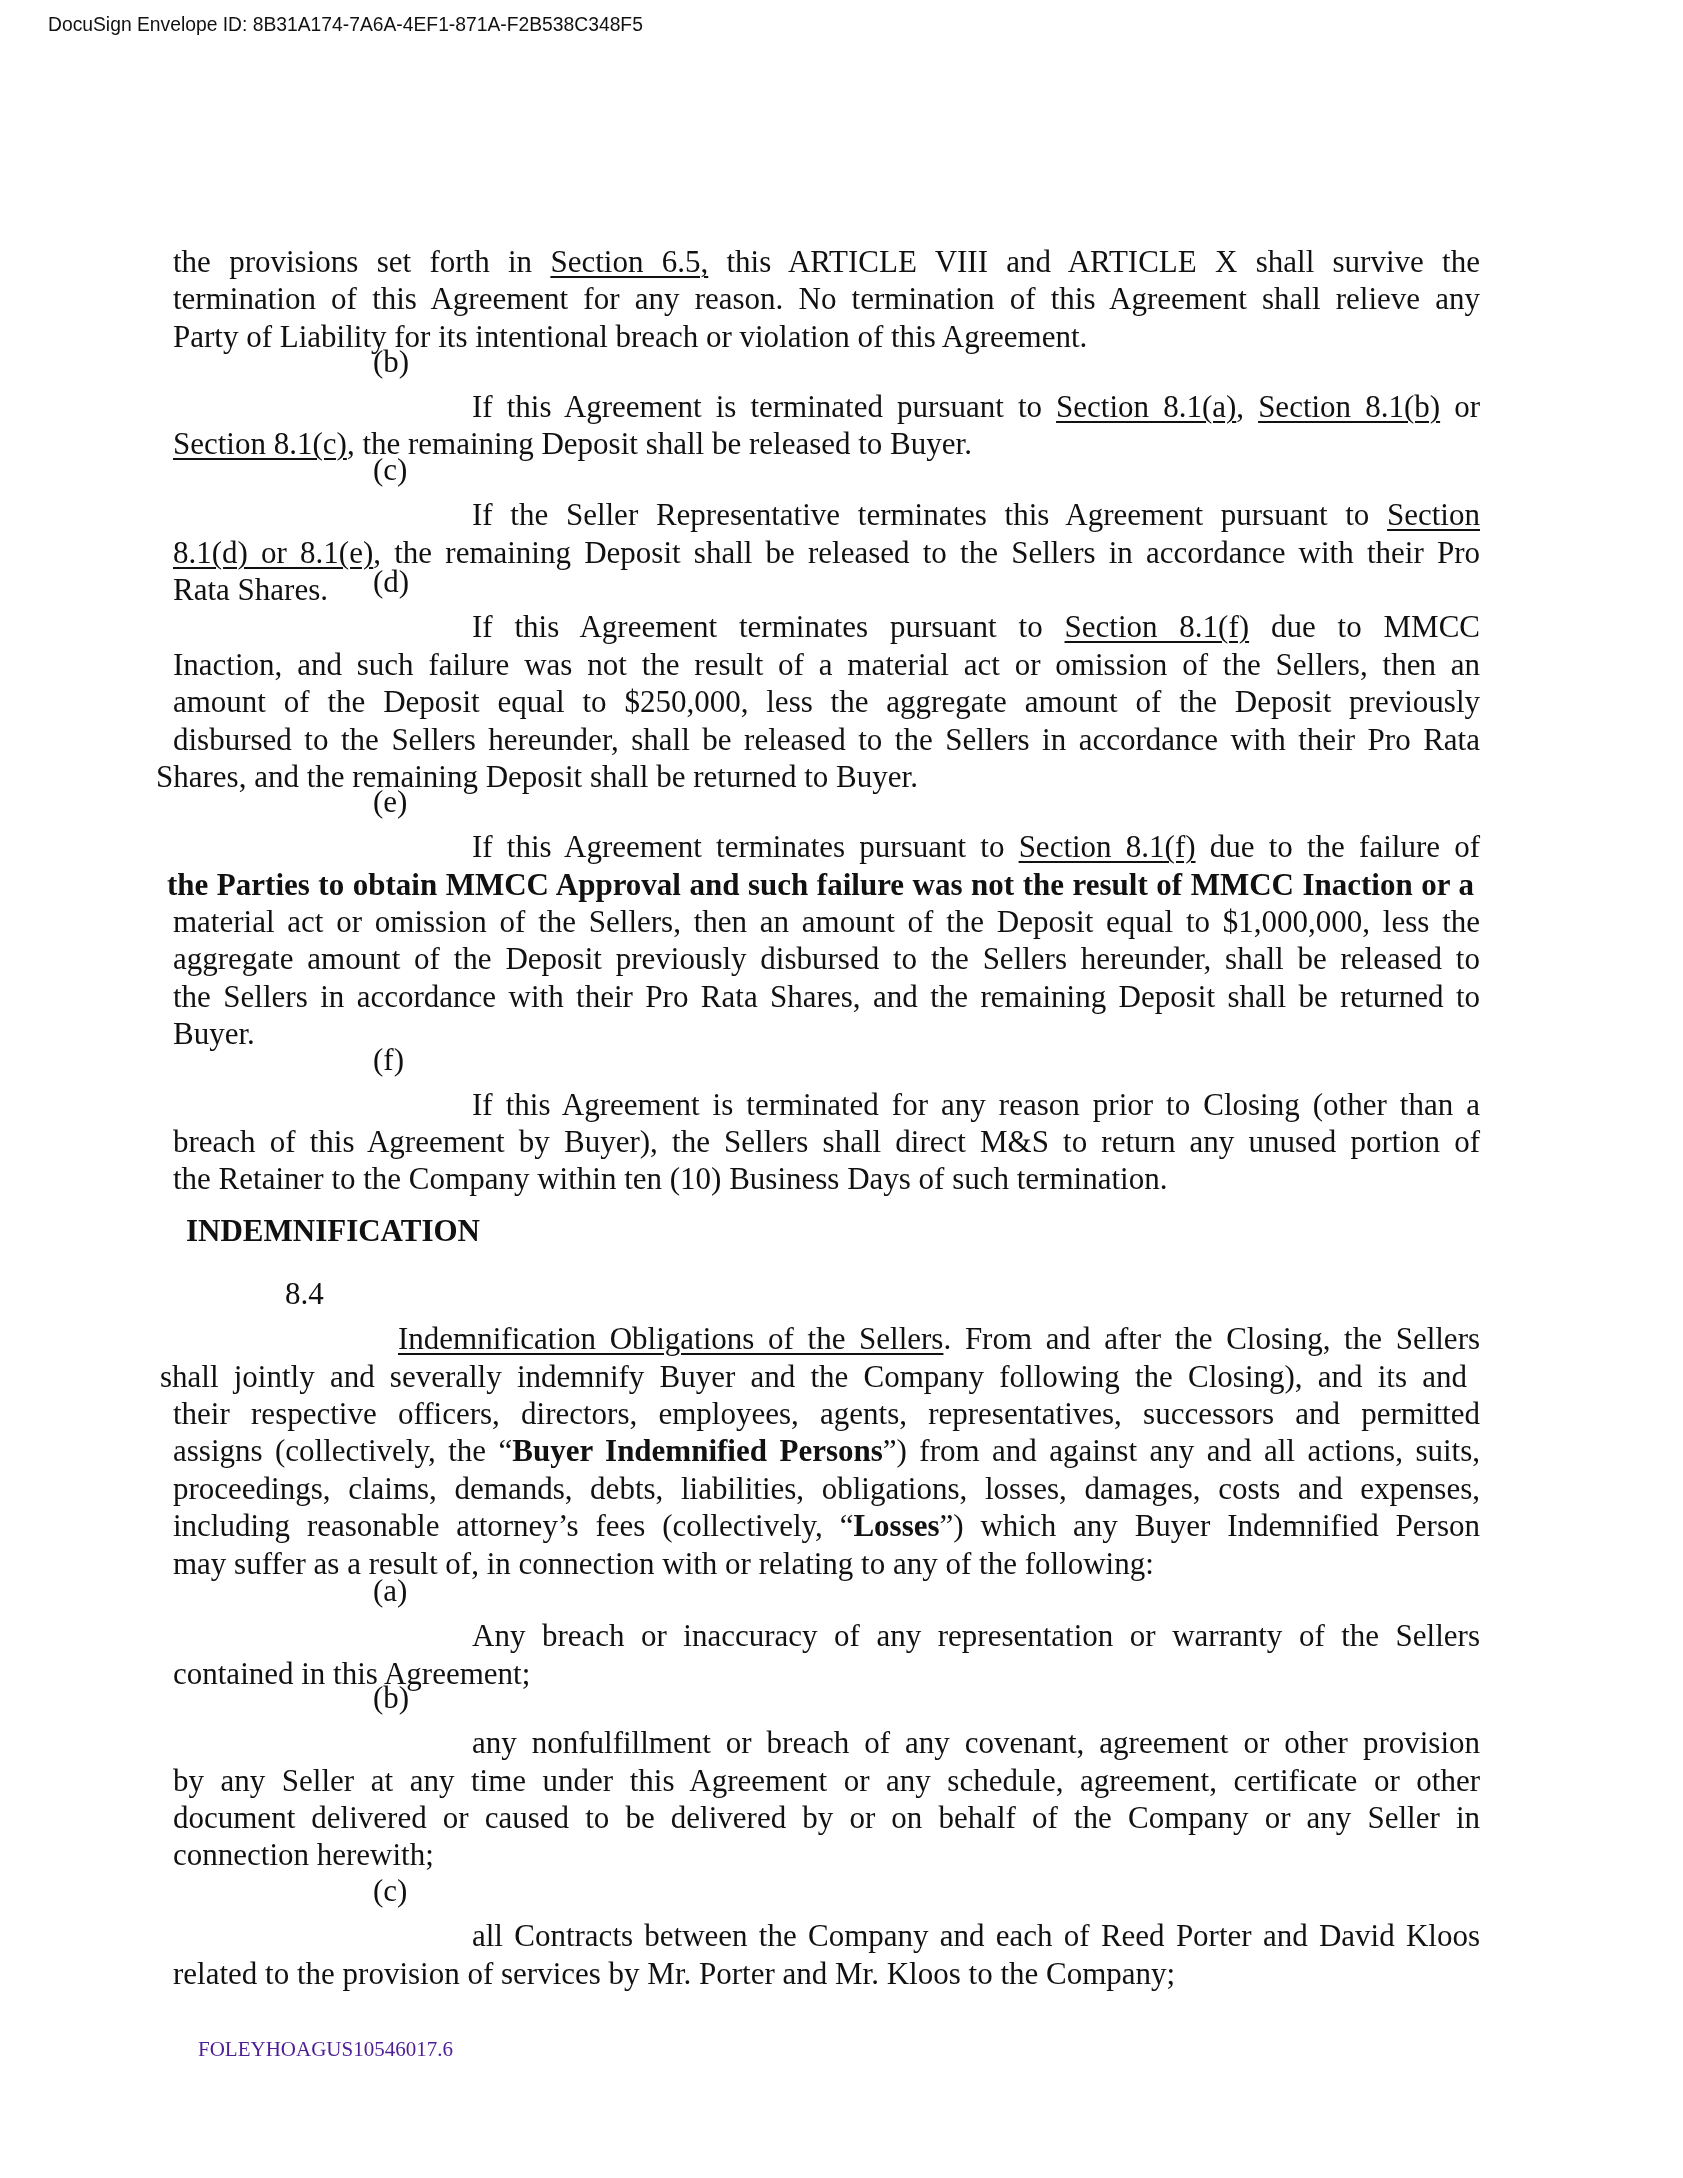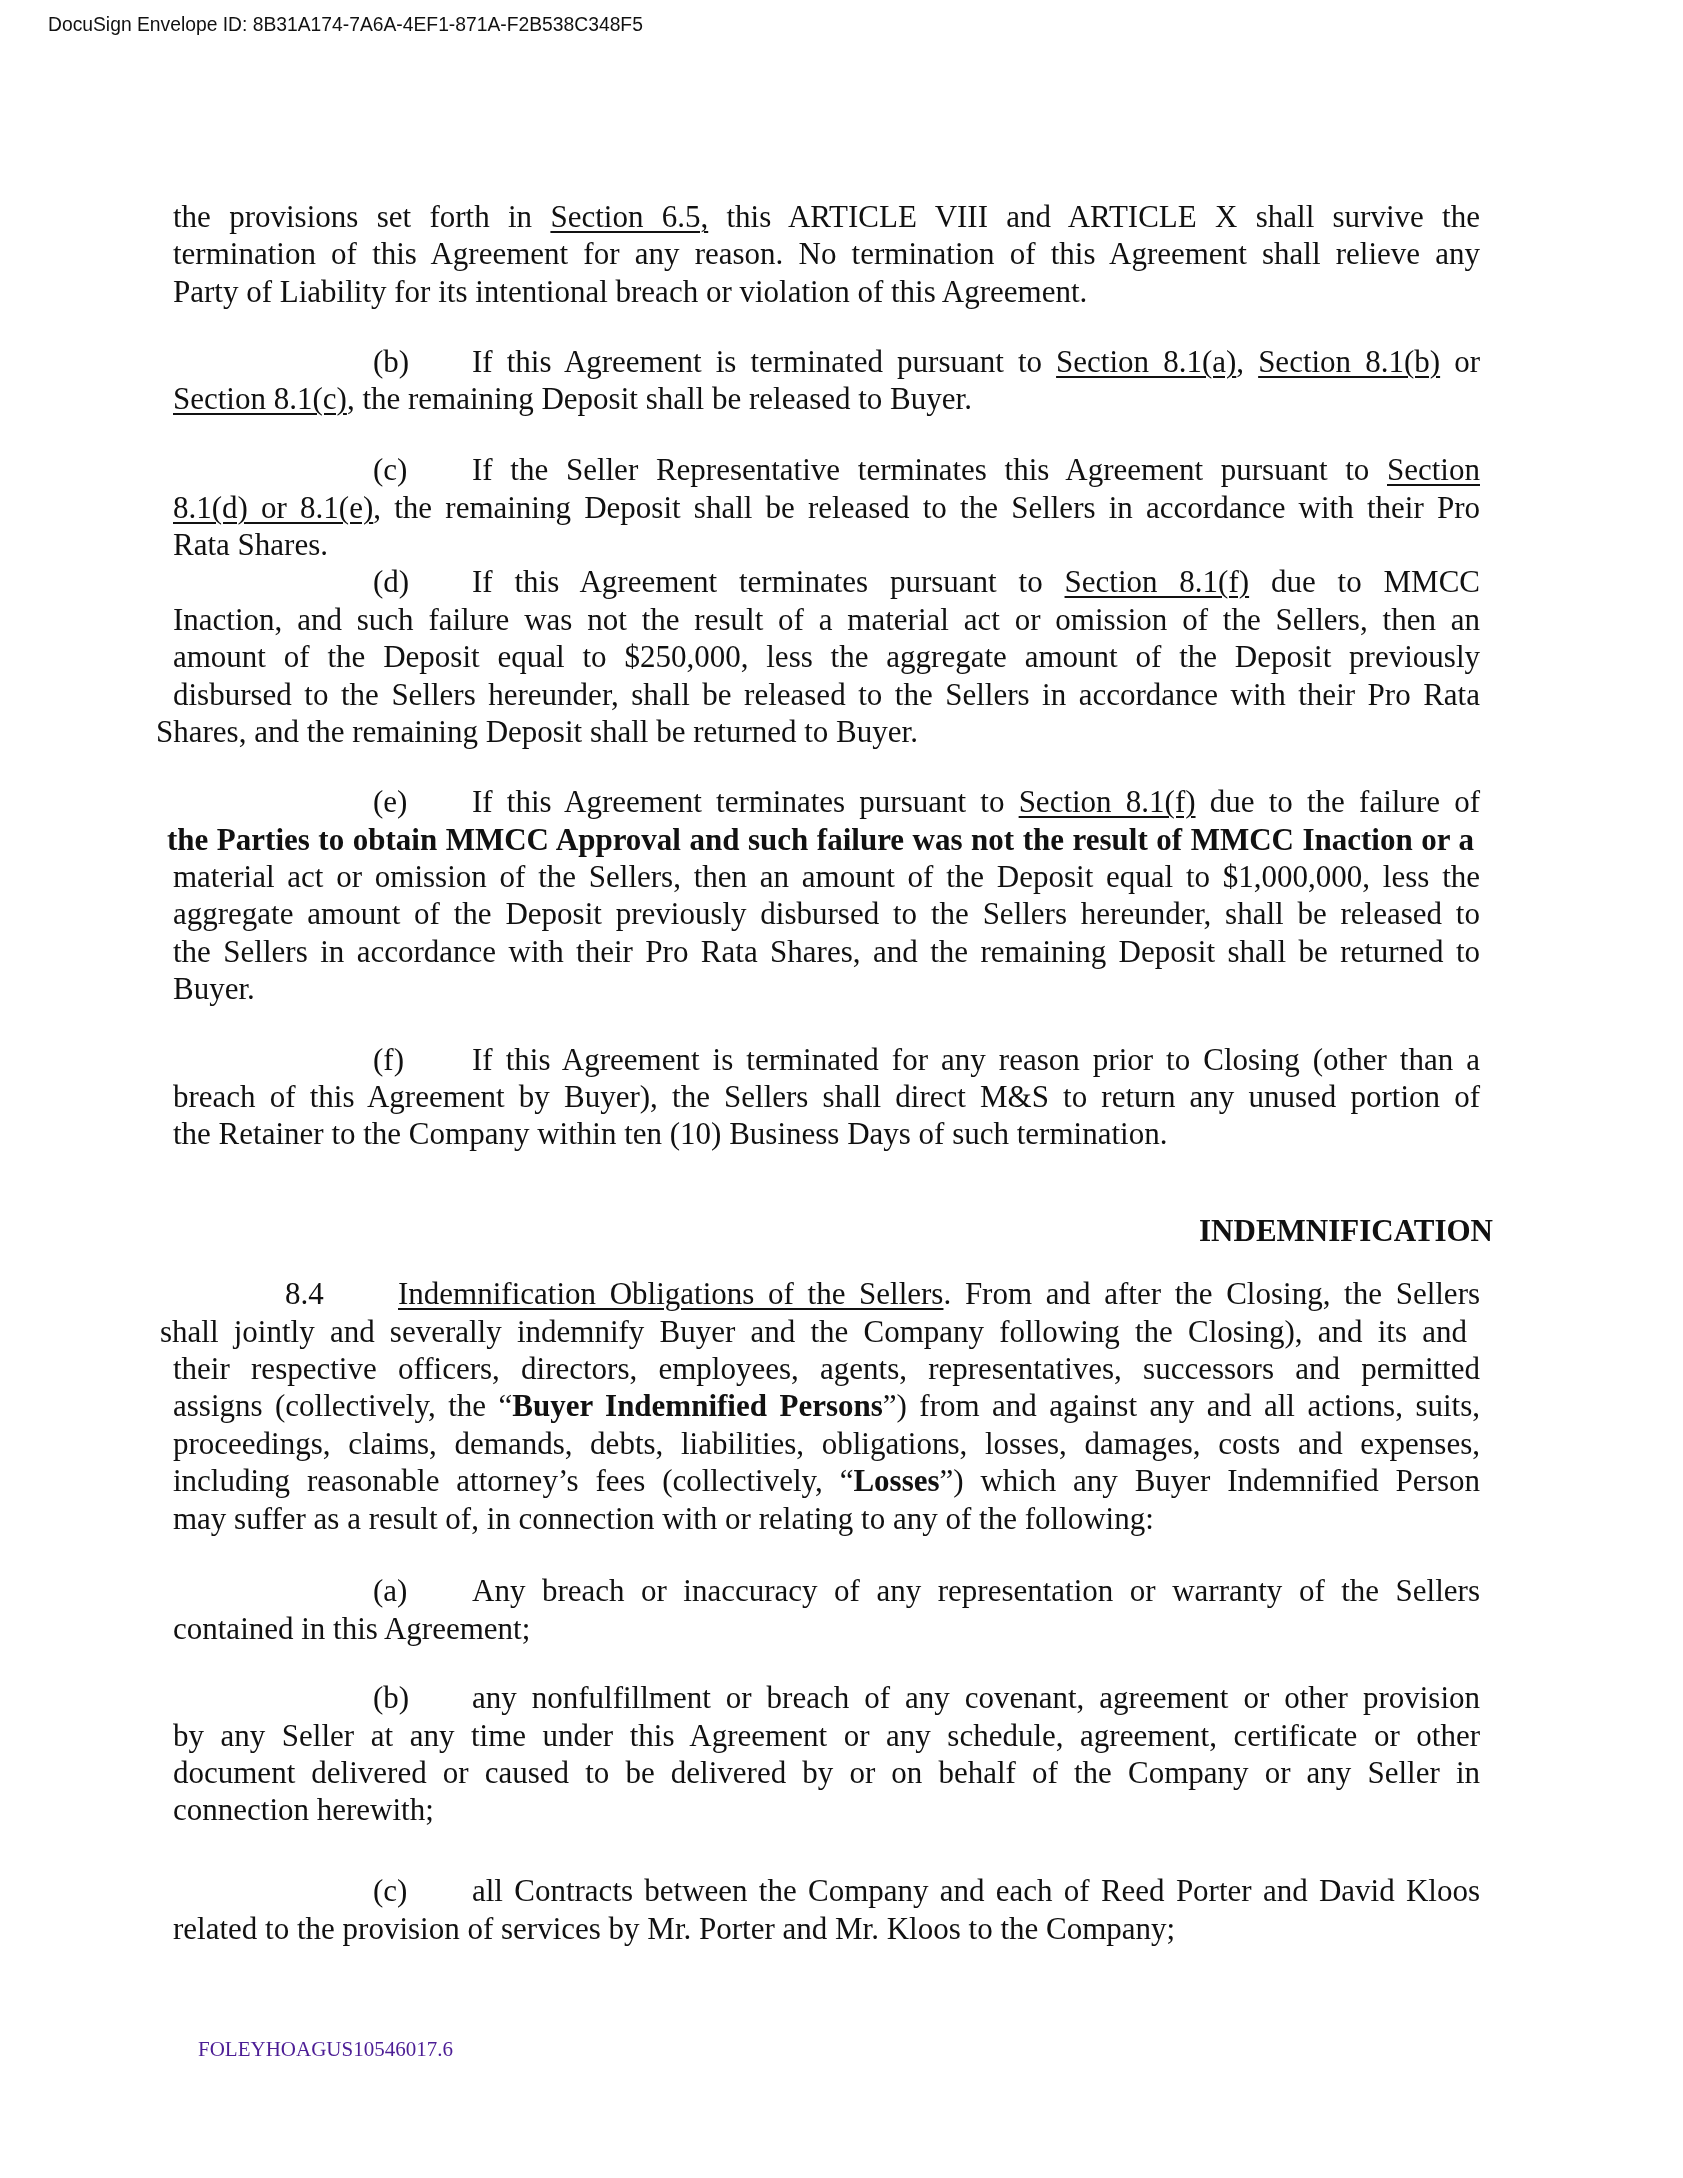--- a/index.html
+++ b/index.html
@@ -7,28 +7,28 @@
   .envelope {
     position: absolute; left: 48px; top: 14px;
     font-family: "Liberation Sans", sans-serif; font-size: 19.3px; color: #111;
     white-space: nowrap;
   }
   .page-text {
     font-family: "Liberation Serif", serif; font-size: 31px; color: #111;
   }
   .line {
     position: absolute; left: 173px; width: 1307px; height: 38px;
-    white-space: nowrap; line-height: 38px;
+    white-space: nowrap; line-height: 38px; margin-top: 45px;
   }
   .line.just { text-align: justify; text-align-last: justify; white-space: normal; }
   .line .u { text-decoration: underline; text-decoration-thickness: 2px; text-underline-offset: 4px; }
   .line .b { font-weight: bold; }
   .label { position: absolute; line-height: 38px; white-space: nowrap; }
   .heading {
-    position: absolute; left: 173px; width: 1307px; text-align: right;
+    position: absolute; left: 173px; width: 1307px; text-align: left;
     font-weight: bold; line-height: 38px;
   }
   .footer {
     position: absolute; left: 198px; top: 2037px;
     font-family: "Liberation Serif", serif; font-size: 21px; color: #4c1d95; white-space: nowrap;
   }
 </style>
 </head>
 <body>
 

